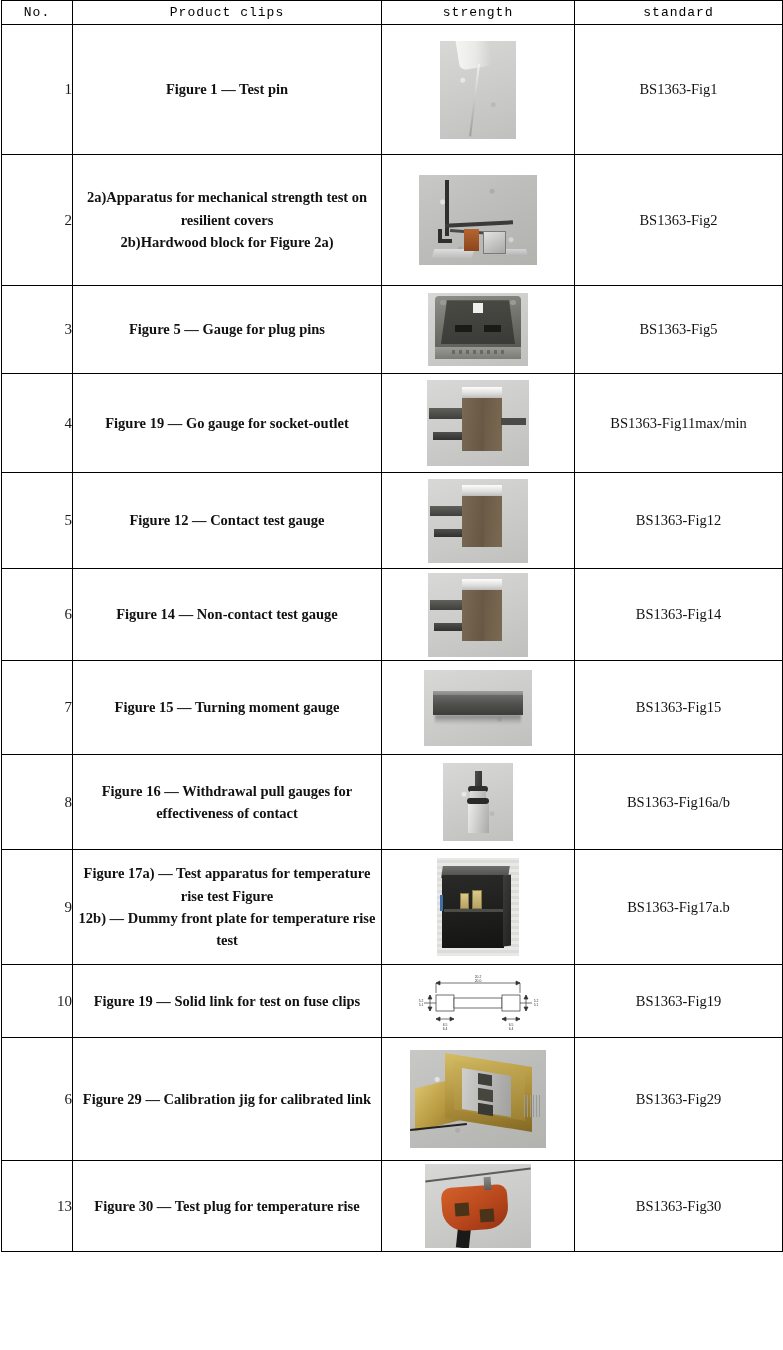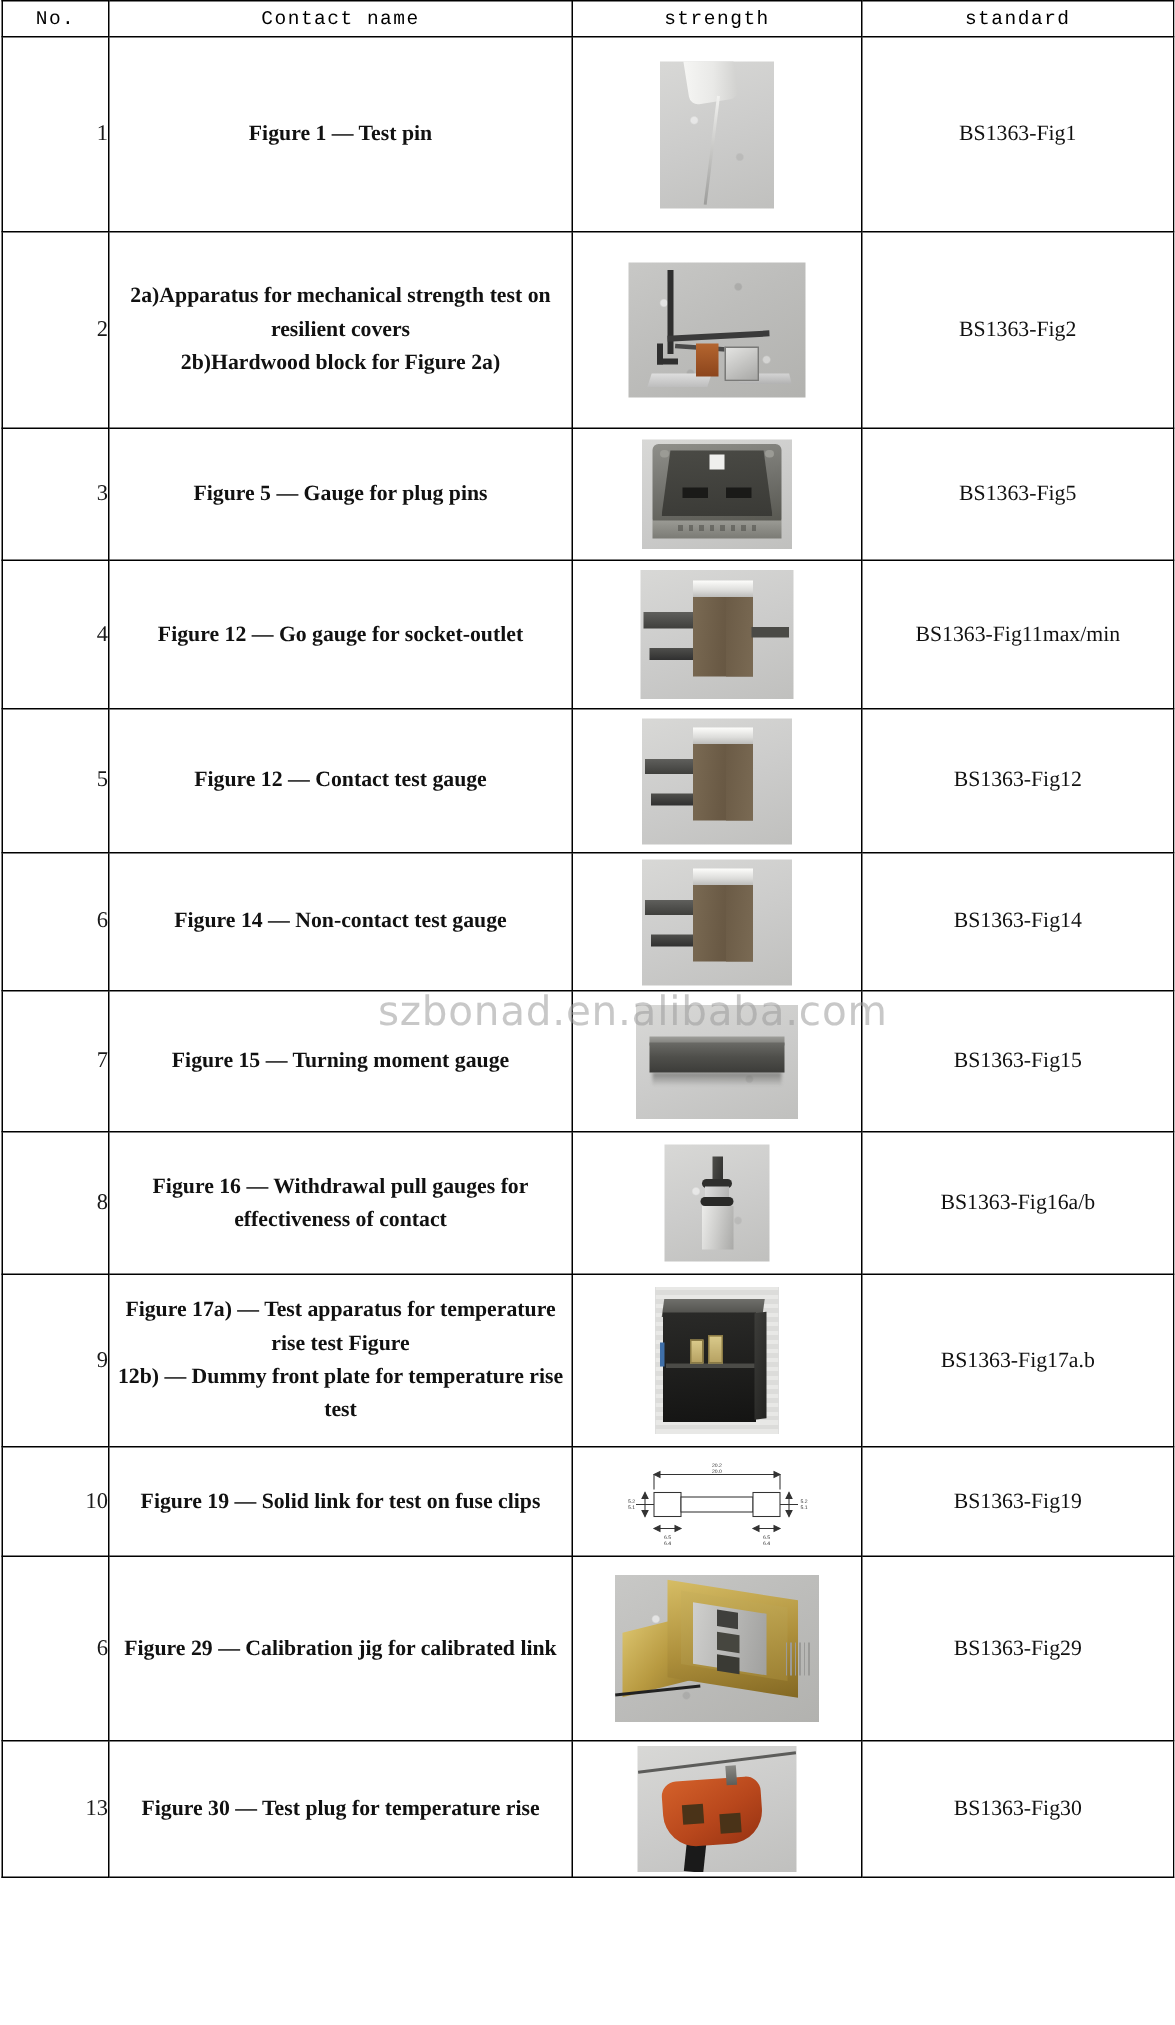--- a/index.html
+++ b/index.html
@@ -286,21 +286,21 @@
     <colgroup>
       <col class="c-no">
         <col class="c-name">
         <col class="c-pic">
         <col class="c-std">
     </colgroup>
 
     <thead>
       <tr>
         <th>No.</th>
-        <th>Contact name</th>
+        <th>Product clips</th>
         <th>strength</th>
         <th>standard</th>
       </tr>
     </thead>
 
     <tbody>
 
       <tr style="height:130px">
         <td class="cell-no">1</td>
         <td class="cell-name">
@@ -354,21 +354,21 @@
             <span class="pg-base"></span>
             <span class="pg-label"></span>
           </span>
         </td>
         <td class="cell-std">BS1363-Fig5</td>
       </tr>
 
       <tr style="height:99px">
         <td class="cell-no">4</td>
         <td class="cell-name">
-          <span class="name-line">Figure 12 — Go gauge for socket-outlet</span>
+          <span class="name-line">Figure 19 — Go gauge for socket-outlet</span>
         </td>
         <td class="cell-pic">
           <span class="thumb bg-lightgrey" style="width:102px;height:86px">
             <span class="gg-blade-top"></span>
             <span class="gg-blade-bot"></span>
             <span class="gg-body"></span>
             <span class="gg-body2"></span>
             <span class="gg-cap"></span>
             <span class="gg-cord"></span>
           </span>
@@ -557,15 +557,14 @@
             <span class="tp-hole1"></span>
             <span class="tp-hole2"></span>
           </span>
         </td>
         <td class="cell-std">BS1363-Fig30</td>
       </tr>
 
     </tbody>
   </table>
 
-  <div class="watermark">szbonad.en.alibaba.com</div>
 
 </div>
 
 </body></html>

